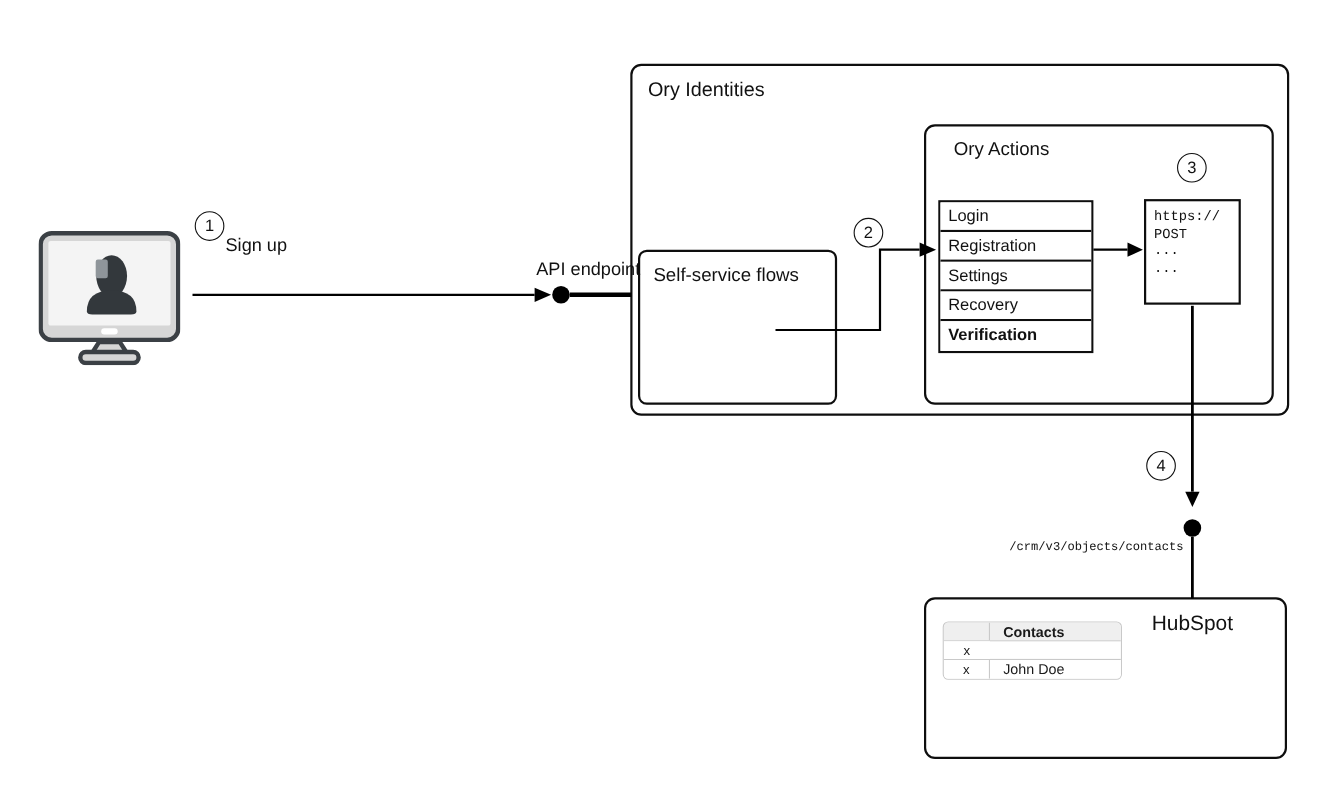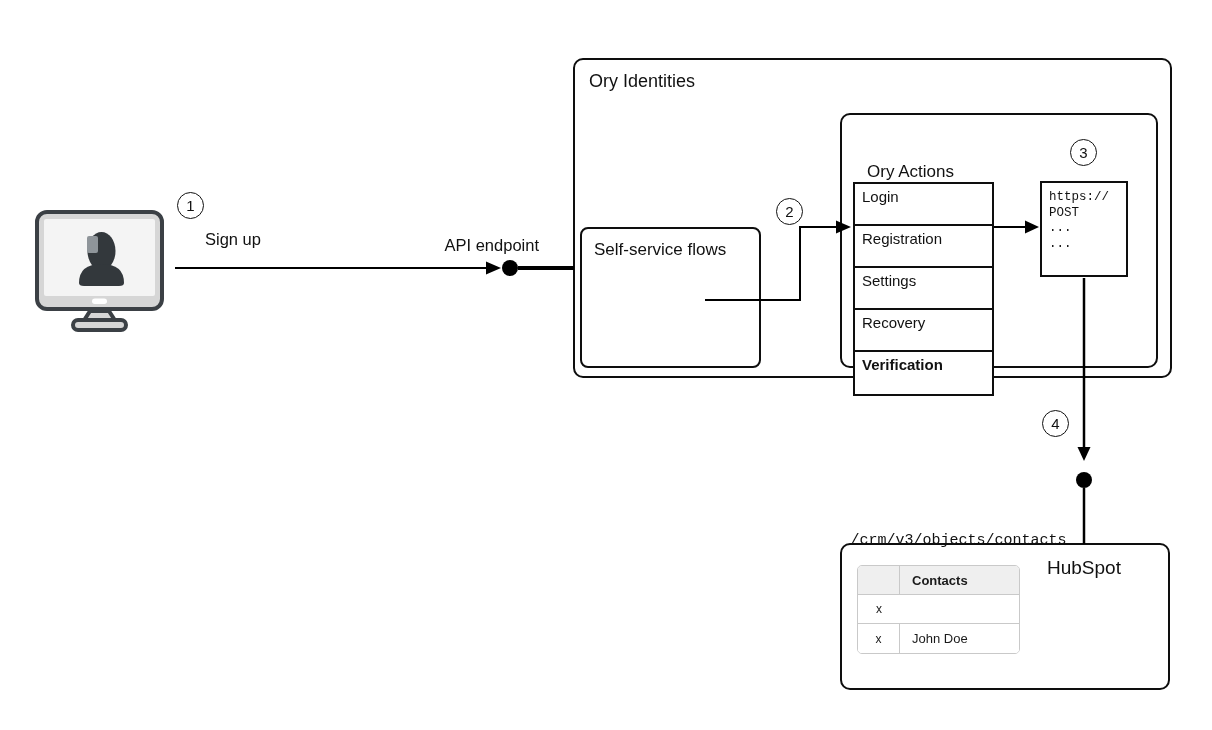--- a/index.html
+++ b/index.html
@@ -49,21 +49,21 @@
   
   #flow-list {
     position: absolute;
     left: 853px; top: 182px;
     width: 141px;
     border: 2px solid #0e0e0e;
     background: #fff;
     z-index: 2;
   }
   .flow-row {
-    height: 42px;
+    height: 27px;
     line-height: 26px;
     padding-left: 7px;
     font-size: 15px;
     border-bottom: 2px solid #0e0e0e;
     background: #fff;
     white-space: nowrap;
   }
   .flow-row:last-child { border-bottom: none; font-weight: bold; }
   
   #code-box {
@@ -87,21 +87,21 @@
     left: 15px; top: 20px;
     width: 163px;
     border: 1px solid #c9c9c9;
     border-radius: 5px;
     overflow: hidden;
     background: #fff;
   }
   .t-row {
     display: grid;
     grid-template-columns: 42px 1fr;
-    height: 29px;
+    height: 17px;
     border-bottom: 1px solid #c9c9c9;
   }
   .t-row:last-child { border-bottom: none; }
   .t-row.header .t-cell { background: #efefef; font-weight: bold; font-size: 13px; }
   .t-cell {
     display: flex;
     align-items: center;
     font-size: 13px;
     color: #1a1a1a;
     border-right: 1px solid #c9c9c9;
@@ -135,21 +135,21 @@
 
   <div class="box" id="ory-identities-box" style="left:573px; top:58px; width:599px; height:320px; border-radius:10px;">
     <div class="box-title" style="left:14px; top:11px; font-size:18px;">Ory Identities</div>
   </div>
 
   <div class="box" style="left:580px; top:227px; width:181px; height:141px; border-radius:8px;">
     <div class="box-title" style="left:12px; top:11px; font-size:17px;">Self-service flows</div>
   </div>
 
   <div class="box" style="left:840px; top:113px; width:318px; height:255px; border-radius:10px;">
-    <div class="box-title" style="left:25px; top:11px; font-size:17px;margin-top:36px;">Ory Actions</div>
+    <div class="box-title" style="left:25px; top:11px; font-size:17px;">Ory Actions</div>
   </div>
 
   <div id="flow-list">
     <div class="flow-row">Login</div>
     <div class="flow-row">Registration</div>
     <div class="flow-row">Settings</div>
     <div class="flow-row">Recovery</div>
     <div class="flow-row">Verification</div>
   </div>
 
@@ -194,17 +194,17 @@
     <polygon points="1084,461 1077.5,447 1090.5,447" fill="#000"></polygon>
     <circle cx="1084" cy="480" r="8" fill="#000"></circle>
     <path d="M1084 488 V544" stroke="#000" stroke-width="2.5" fill="none"></path>
   </svg>
 
   <div class="circle-num" style="left:177px; top:192px;">1</div>
   <div class="circle-num" style="left:776px; top:198px;">2</div>
   <div class="circle-num" style="left:1070px; top:139px;">3</div>
   <div class="circle-num" style="left:1042px; top:410px;">4</div>
 
-  <div class="float-label" style="left:205px; top:230px;">Sign up</div>
-  <div class="float-label" style="left:396px; top:236px; width:143px; text-align:right;">API endpoint</div>
-  <div class="float-label mono" style="left:841px; top:532px; width:235px; text-align:center; font-size:15px;">/crm/v3/objects/contacts</div>
+  <div class="float-label" style="left:205px; top:214px;">Sign up</div>
+  <div class="float-label" style="left:439px; top:236px; width:143px; text-align:right;">API endpoint</div>
+  <div class="float-label mono" style="left:841px; top:492px; width:235px; text-align:right; font-size:11px;">/crm/v3/objects/contacts</div>
 
 </div>
 
 </body></html>

